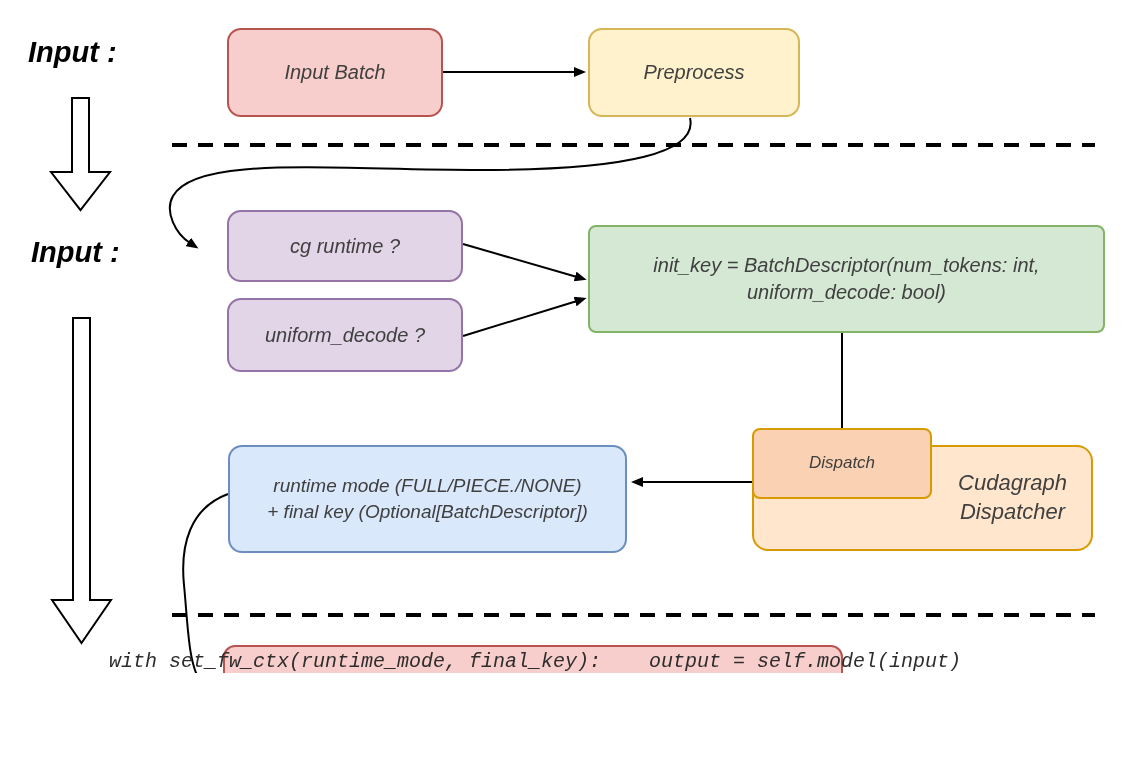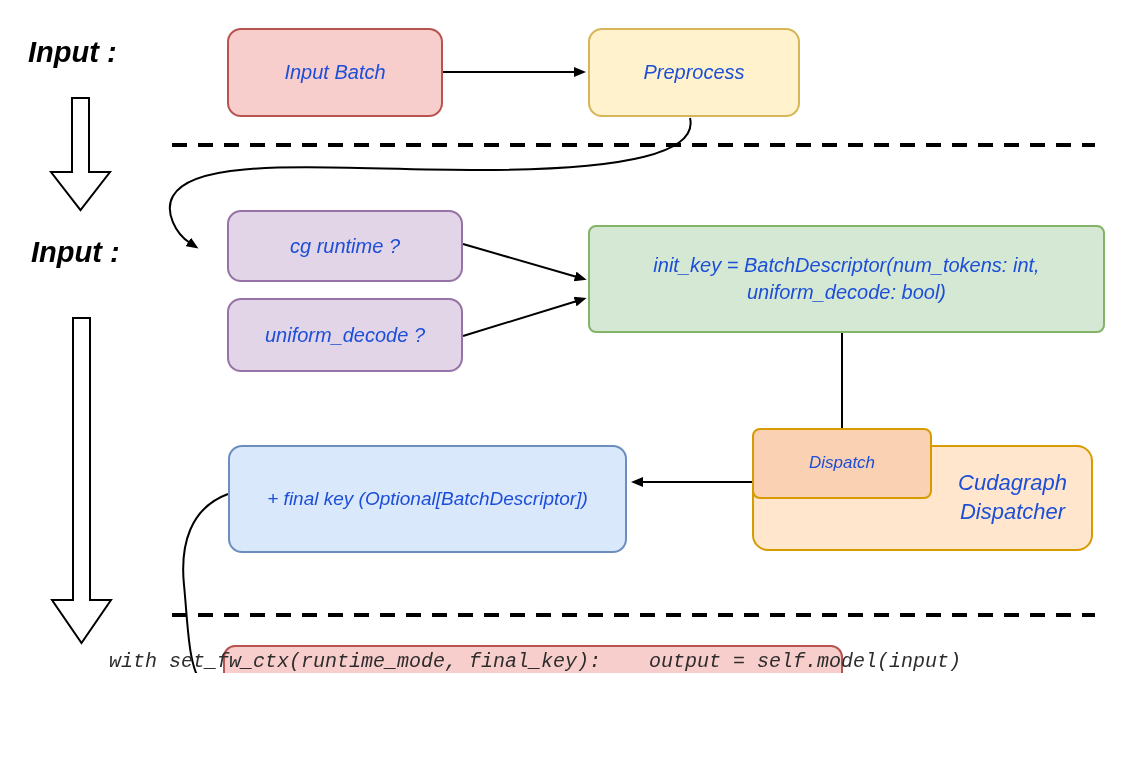--- a/index.html
+++ b/index.html
@@ -22,21 +22,21 @@
   }
   .node{
     position:absolute;
     box-sizing:border-box;
     border:2px solid #000;
     border-radius:14px;
     display:flex;
     align-items:center;
     justify-content:center;
     text-align:center;
-    color:#1d4ed8;
+    color:#404040;
     z-index:1;
     line-height:1.35;
   }
   .node .line{display:block;}
   #node-input-batch{left:227px;top:28px;width:216px;height:89px;background:#f8cecc;border-color:#b85450;font-size:20px;}
   #node-preprocess{left:588px;top:28px;width:212px;height:89px;background:#fff2cc;border-color:#d6b656;font-size:20px;}
   #node-cg-padding{left:227px;top:210px;width:236px;height:72px;background:#e1d5e7;border-color:#9673a6;font-size:20px;}
   #node-uniform-decode{left:227px;top:298px;width:236px;height:74px;background:#e1d5e7;border-color:#9673a6;font-size:20px;}
   #node-init-key{left:588px;top:225px;width:517px;height:108px;background:#d5e8d4;border-color:#82b366;font-size:20px;flex-direction:column;border-radius:8px;}
   #node-cudagraph-outer{left:752px;top:445px;width:341px;height:106px;background:#ffe6cc;border-color:#d79b00;border-radius:16px;}
@@ -104,20 +104,21 @@
   <div class="node" id="node-cudagraph-outer"></div>
 
   <div class="node" id="node-dispatch">Dispatch</div>
 
   <div class="node" id="node-cudagraph-label">
     <span class="line">Cudagraph</span>
     <span class="line">Dispatcher</span>
   </div>
 
   <div class="node" id="node-runtime-mode">
+    <span class="line">runtime mode (FULL/PIECE./NONE)</span>
     <span class="line">+ final key (Optional[BatchDescriptor])</span>
   </div>
 
   <div class="node" id="node-execute-code">
     <span class="line">with set_fw_ctx(runtime_mode, final_key):</span>
     <span class="line">    output = self.model(input)</span>
   </div>
 
 </div>
 

